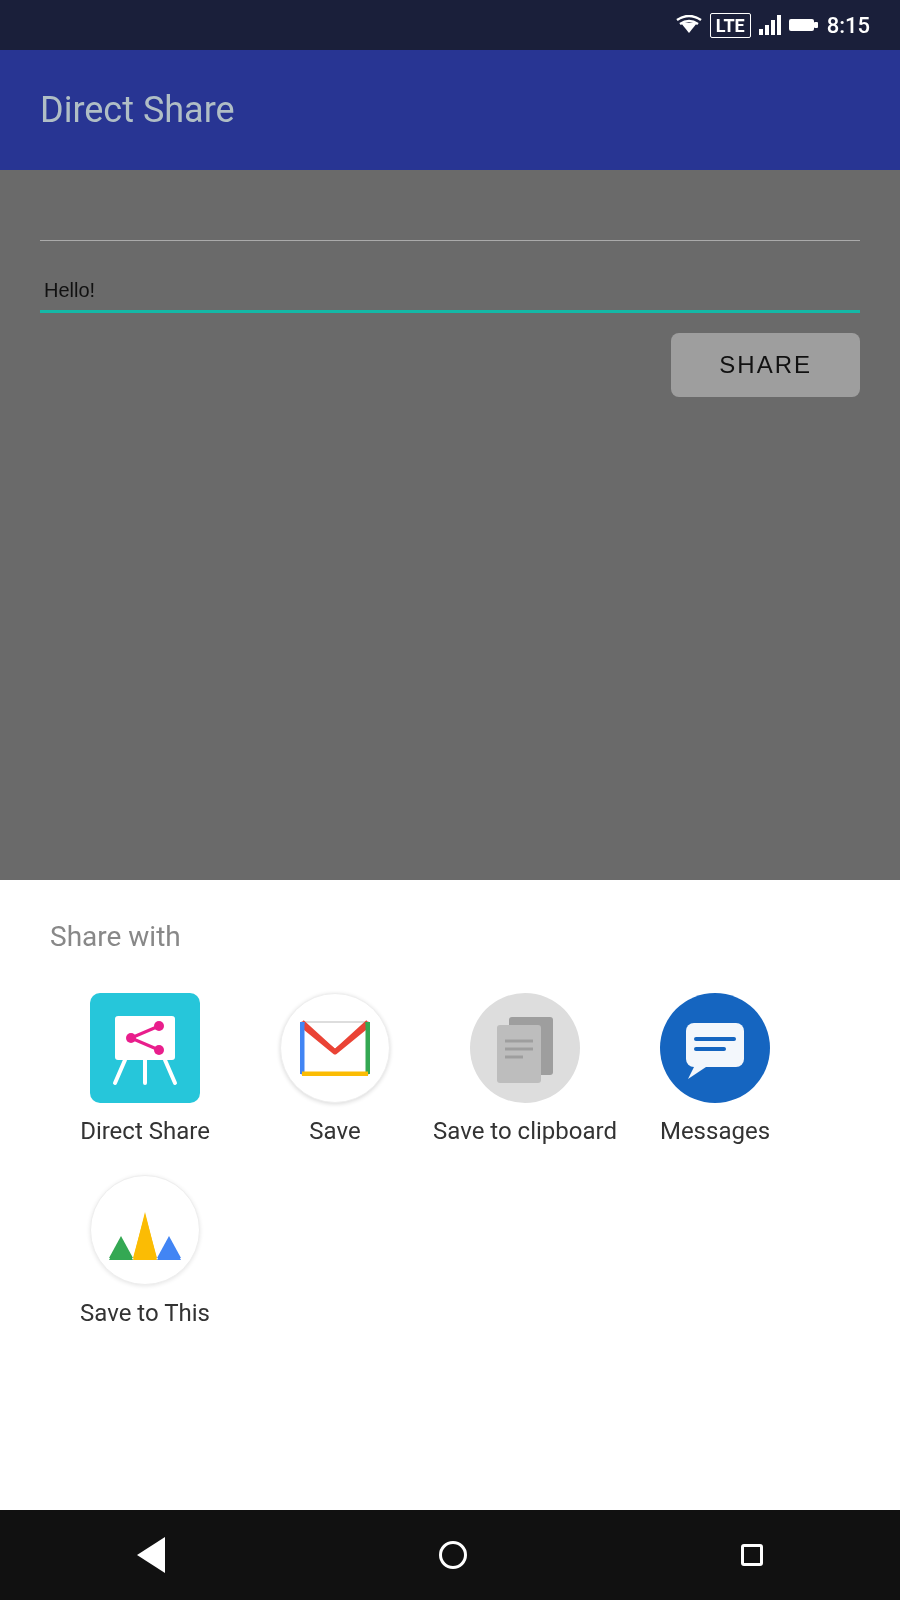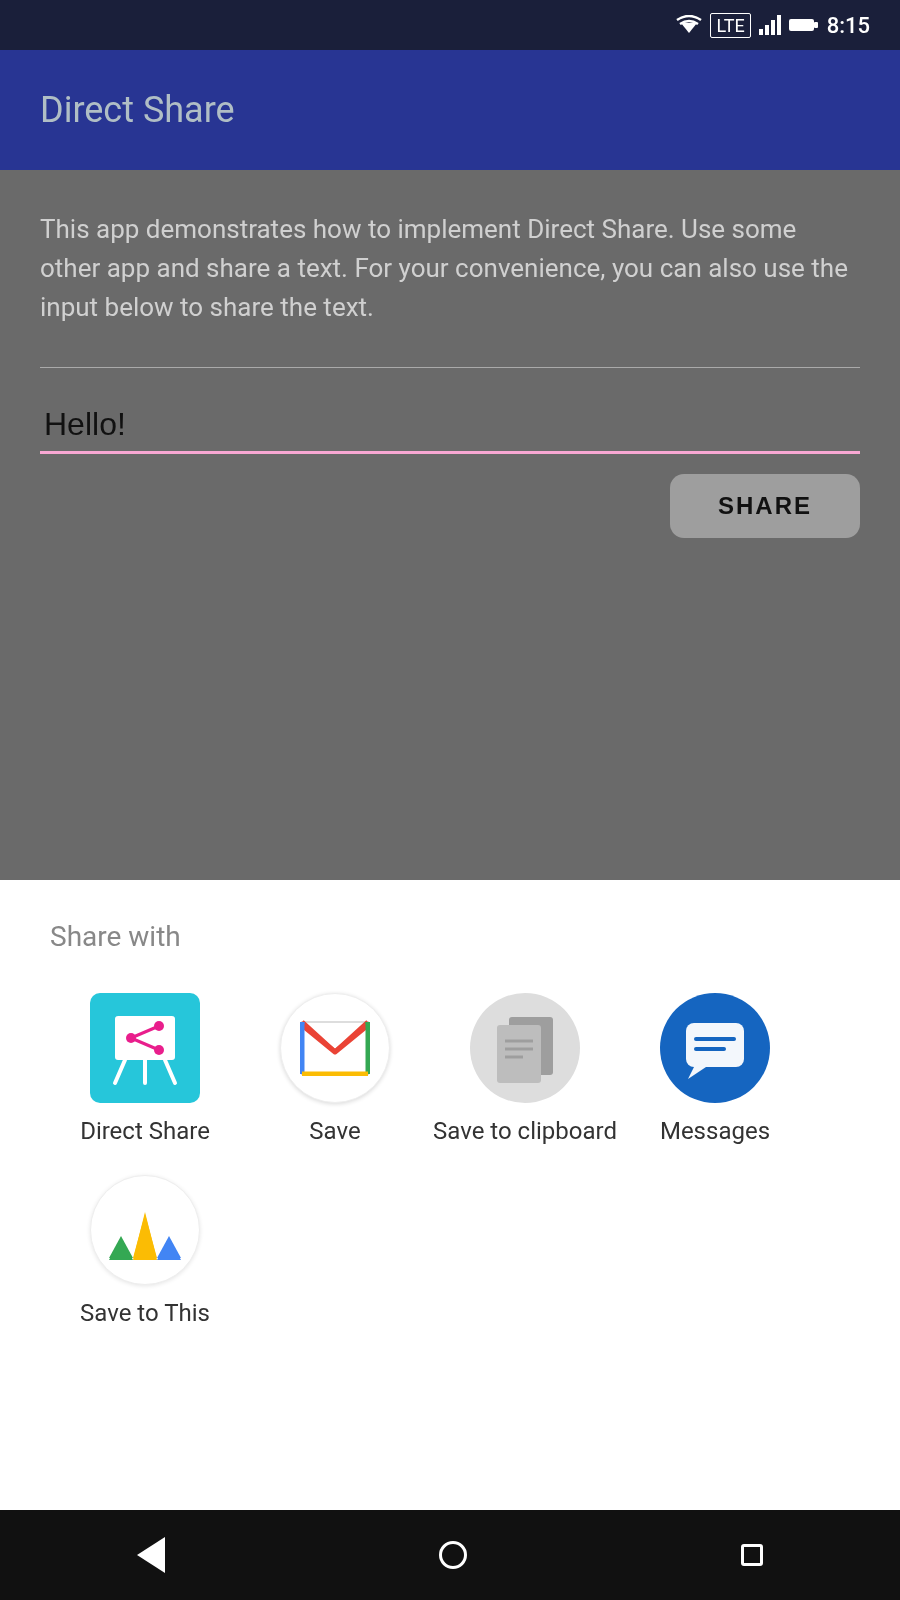--- a/index.html
+++ b/index.html
@@ -67,43 +67,43 @@
 
     .text-input-container {
       position: relative;
       margin: 30px 0 20px 0;
     }
 
     .text-input {
       width: 100%;
       background: transparent;
       border: none;
-      border-bottom: 3px solid #f9a8d4;
-      font-size: 32px;
+      border-bottom: 3px solid #14b8a6;
+      font-size: 20px;
       color: #111;
       padding: 8px 4px;
       outline: none;
     }
 
     .share-button-container {
       display: flex;
       justify-content: flex-end;
       margin-top: 20px;
     }
 
     .share-button {
       background: #9e9e9e;
       color: #111;
       border: none;
       padding: 18px 48px;
       font-size: 24px;
-      font-weight: 700;
+      font-weight: 400;
       letter-spacing: 2px;
       cursor: pointer;
-      border-radius: 14px;
+      border-radius: 8px;
     }
 
     
     .share-sheet {
       background: #fff;
       padding: 40px 40px 0 50px;
     }
 
     .share-with-label {
       color: #888;
@@ -181,21 +181,21 @@
 
 <div class="status-bar">
   <div class="status-bar-icons">
 
     <svg width="26" height="20" viewBox="0 0 26 20">
       <polygon points="13,18 5,8 21,8" fill="white"></polygon>
       <path d="M1,5 Q13,-3 25,5" fill="none" stroke="white" stroke-width="2.5"></path>
       <path d="M4,9 Q13,3 22,9" fill="none" stroke="white" stroke-width="2.5"></path>
     </svg>
 
-    <span style="color:#fff;font-size:18px;font-weight:normal;border:1.5px solid #fff;padding:1px 5px;border-radius:2px;">LTE</span>
+    <span style="color:#fff;font-size:18px;font-weight:bold;border:1.5px solid #fff;padding:1px 5px;border-radius:2px;">LTE</span>
 
     <svg width="22" height="20" viewBox="0 0 22 20">
       <rect x="0" y="14" width="4" height="6" fill="white"></rect>
       <rect x="6" y="10" width="4" height="10" fill="white"></rect>
       <rect x="12" y="5" width="4" height="15" fill="white"></rect>
       <rect x="18" y="0" width="4" height="20" fill="white"></rect>
     </svg>
 
     <svg width="30" height="16" viewBox="0 0 30 16">
       <rect x="0" y="2" width="25" height="12" rx="2" fill="white"></rect>
@@ -203,21 +203,20 @@
     </svg>
     <span style="color:#fff;font-size:22px;font-weight:500;">8:15</span>
   </div>
 </div>
 
 <div class="app-bar">
   <span class="app-bar-title">Direct Share</span>
 </div>
 
 <div class="main-content">
-  <p class="description-text">This app demonstrates how to implement Direct Share. Use some other app and share a text. For your convenience, you can also use the input below to share the text.</p>
   <div class="divider"></div>
   <div class="text-input-container">
     <input class="text-input" type="text" value="Hello!" style="">
   </div>
   <div class="share-button-container">
     <button class="share-button">SHARE</button>
   </div>
 </div>
 
 <div class="share-sheet">

